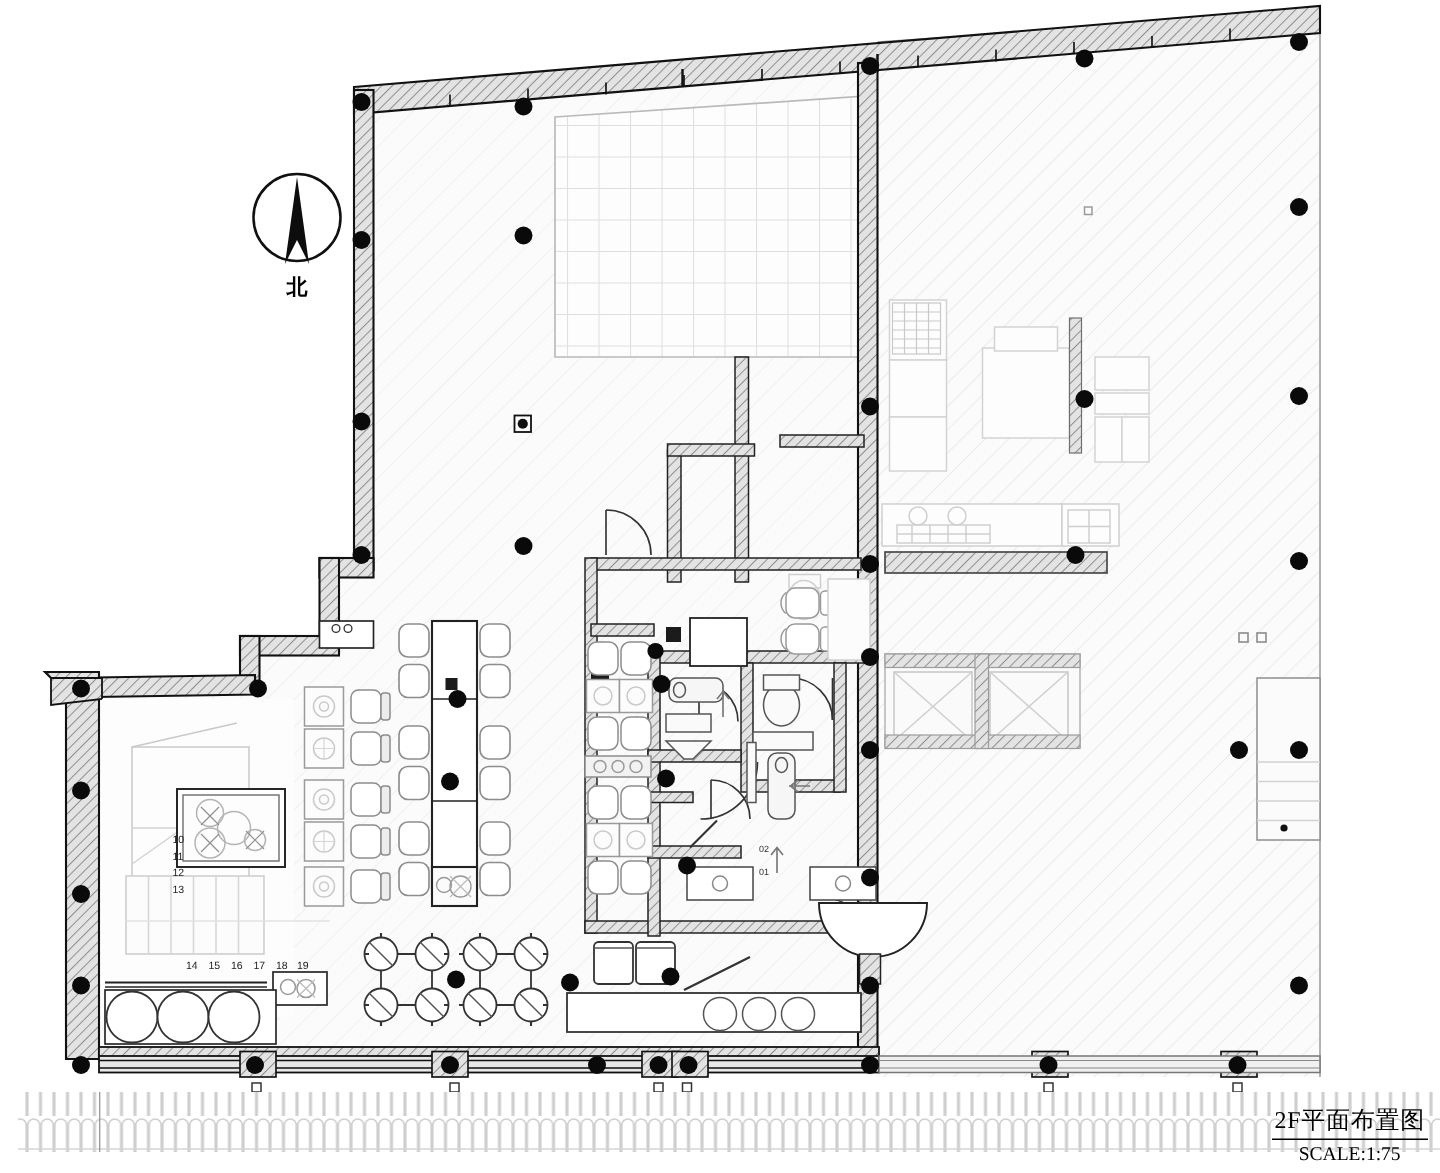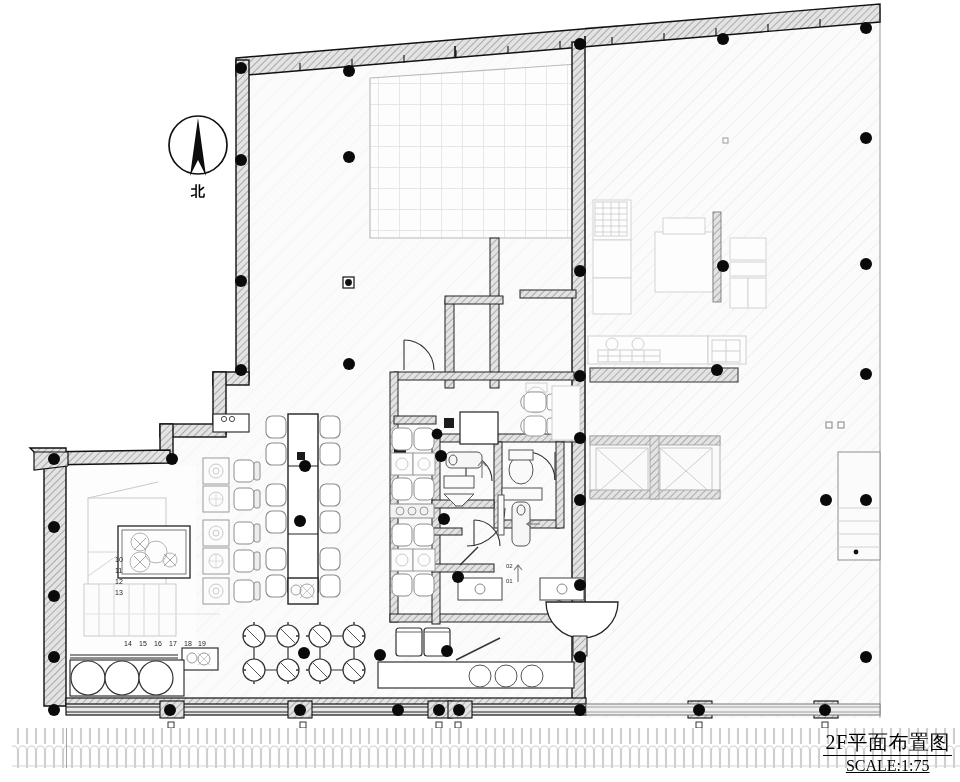--- a/index.html
+++ b/index.html
@@ -29,35 +29,34 @@
   .title-block {
     position: absolute;
     right: 8px;
     bottom: 6px;
     text-align: center;
     font-family: "Liberation Serif", serif;
     color: #000;
     line-height: 1.18;
   }
   .title-main {
-    font-size: 20px;
+    font-size: 16px;
     letter-spacing: 0.5px;
     border-bottom: 1.4px solid #000;
     padding: 0 2px 1px 2px;
     display: block;
     white-space: nowrap;
     text-align: center;
   }
   .title-scale {
-    font-size: 16px;
+    font-size: 13px;
     display: block;
     padding-top: 1px;
     white-space: nowrap;
     font-family: "Liberation Serif", serif;
-    text-decoration: underline;
   }
   .compass-label {
     font-family: "Liberation Serif", serif;
     font-size: 14px;
     font-weight: bold;
   }
   .tread-num {
     font-family: "Liberation Sans", sans-serif;
     font-size: 7px;
     fill: #222;

